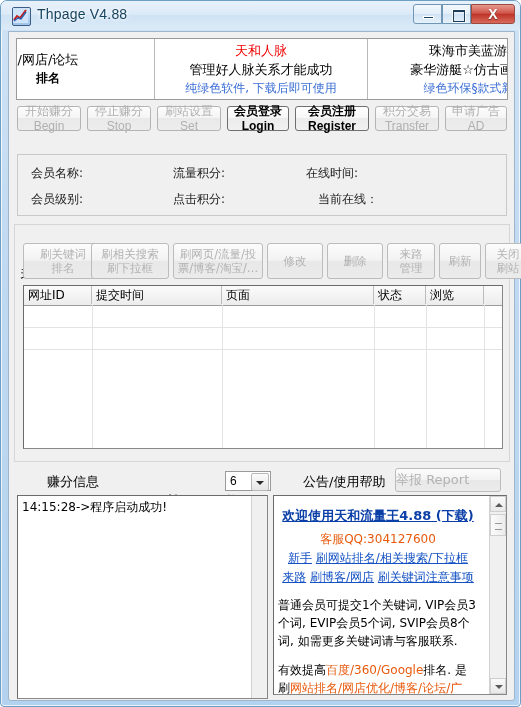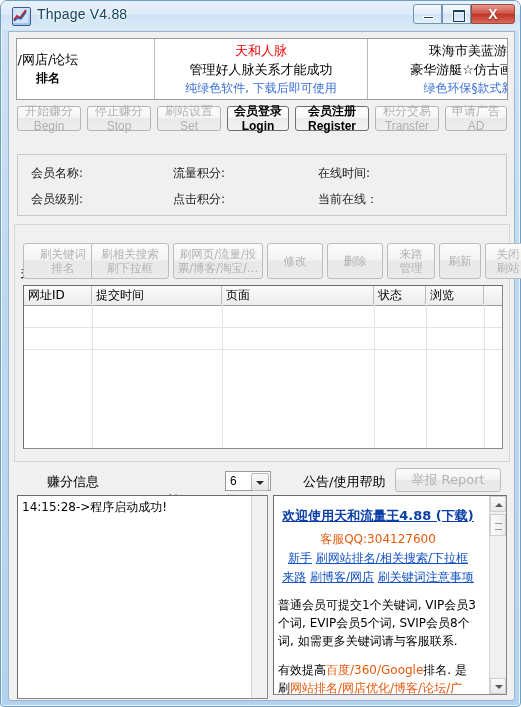--- a/index.html
+++ b/index.html
@@ -132,21 +132,21 @@
     box-sizing:border-box;border:1px solid #9a9a9a;background:#fff;}
   #pages-combo .val{position:absolute;left:4px;top:2px;font-size:12px;color:#000;}
   #pages-combo .arrowbox{position:absolute;right:1px;top:1px;width:16px;height:16px;
     border:1px solid #b8b8b8;border-radius:2px;
     background:linear-gradient(to bottom,#fafafa,#e6e6e6);}
   #pages-combo .arrowbox:after{content:"";position:absolute;left:4px;top:7px;
     border-left:4px solid transparent;border-right:4px solid transparent;border-top:4px solid #2b2b2b;}
   #report-btn{position:absolute;left:386px;top:436px;width:106px;height:24px;
     box-sizing:border-box;border:1px solid #bcbcbc;border-radius:3px;
     background:linear-gradient(to bottom,#fcfcfc 0%,#f2f2f2 48%,#e8e8e8 50%,#ebebeb 100%);
-    color:#b2b2b2;font-size:13px;line-height:22px;text-align:center;cursor:default;
+    color:#b2b2b2;font-size:13px;line-height:22px;text-align:left;cursor:default;
     font-family:"DejaVu Sans","Liberation Sans",sans-serif;}
   #logbox{position:absolute;left:8px;top:463px;width:251px;height:204px;
     background:#fff;box-sizing:border-box;border:1px solid #888;border-top-color:#6b6b6b;border-left-color:#6b6b6b;
     overflow:hidden;}
   #logtext{position:absolute;left:4px;top:3px;right:16px;
     font-size:12px;line-height:16px;color:#000;
     font-family:"DejaVu Sans","Liberation Sans",sans-serif;white-space:pre-wrap;}
   #logscroll{position:absolute;right:0;top:0;bottom:0;width:15px;background:#f0f0f0;border-left:1px solid #d2d2d2;}
   #annbox{position:absolute;left:264px;top:463px;width:234px;height:200px;
     background:#fff;box-sizing:border-box;border:1px solid #888;border-top-color:#6b6b6b;border-left-color:#6b6b6b;
@@ -251,21 +251,21 @@
         </div>
       <div class="tbtn" style="left:428px;width:62px">
         <span class="cn">申请广告</span>
         <span class="en">AD</span>
         </div>
     </div>
 
     <div id="memberbox">
       <span class="minfo" style="left:13px;top:10px">会员名称:</span>
       <span class="minfo" style="left:155px;top:10px">流量积分:</span>
-      <span class="minfo" style="left:300px;top:10px">在线时间:</span>
+      <span class="minfo" style="left:288px;top:10px">在线时间:</span>
       <span class="minfo" style="left:13px;top:36px">会员级别:</span>
       <span class="minfo" style="left:155px;top:36px">点击积分:</span>
       <span class="minfo" style="left:300px;top:36px">当前在线：</span>
     </div>
 
     <div id="kwgroup-label">关键词/页面管理</div>
     <div id="kwgroup">
 
       <div id="kwbtns">
         <div class="kbtn" style="left:0px;width:80px">

